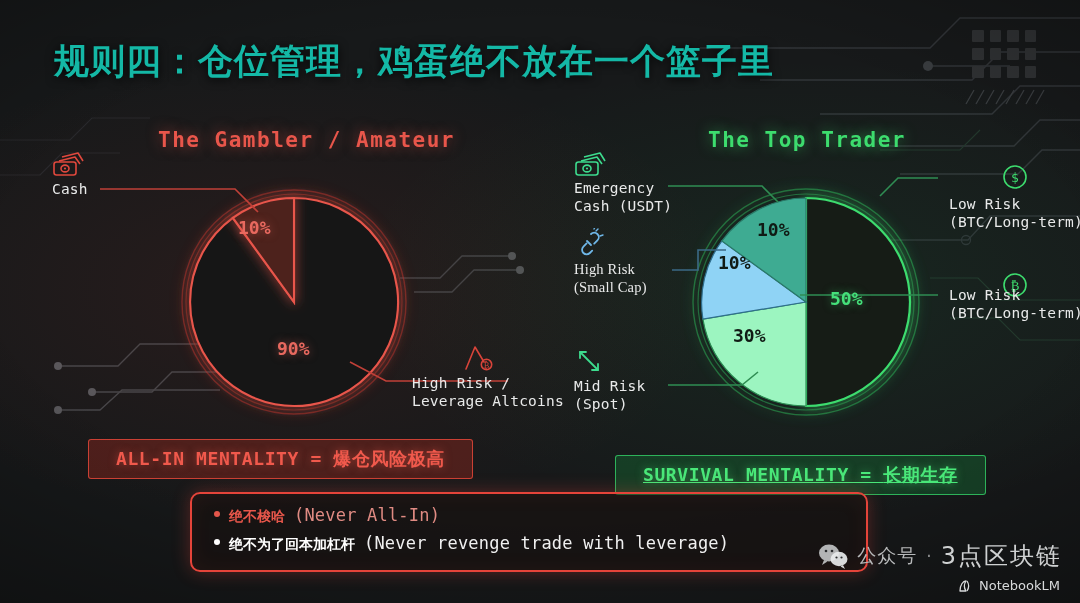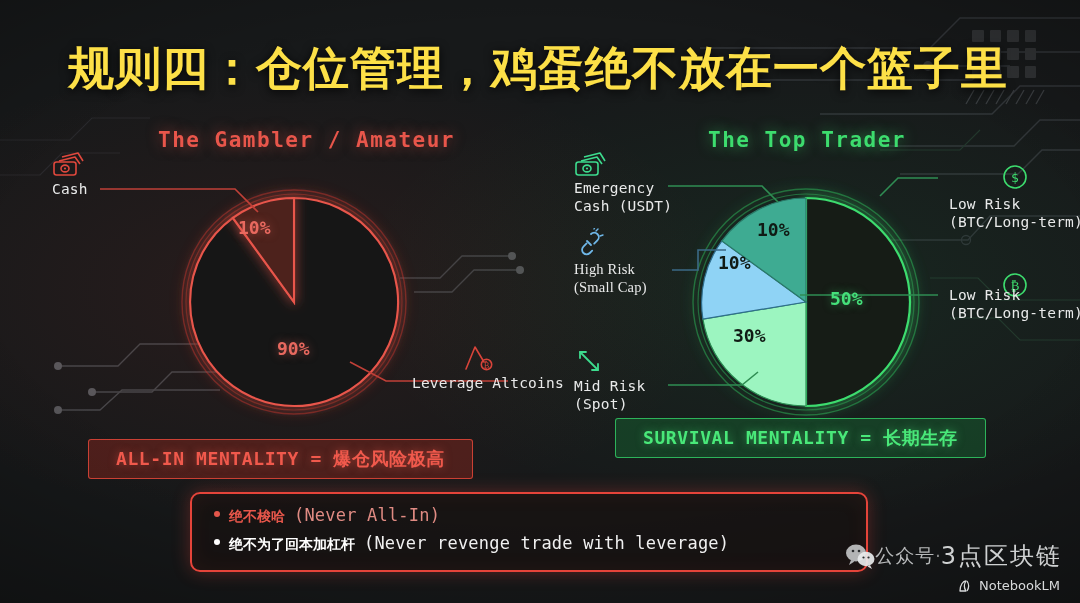--- a/index.html
+++ b/index.html
@@ -19,24 +19,24 @@
       radial-gradient(ellipse 60% 55% at 26% 48%, rgba(220,60,50,0.085), rgba(0,0,0,0) 70%),
       radial-gradient(ellipse 60% 55% at 74% 48%, rgba(40,230,120,0.07), rgba(0,0,0,0) 70%),
       radial-gradient(ellipse 110% 90% at 50% 45%, rgba(0,0,0,0) 45%, rgba(0,0,0,0.55) 100%);
   }
   .dotgrid { position:absolute; right:44px; top:30px; width:64px; height:48px;
              display:grid; grid-template-columns:repeat(4,1fr); grid-template-rows:repeat(3,1fr); gap:6px; }
   .dotgrid i { background:#303234; border-radius:1px; }
 
   
   .page-title {
-    position:absolute; left:68px; top:38px;
+    position:absolute; left:54px; top:38px;
     font-family:"DejaVu Sans", sans-serif;
-    font-weight:700; font-size:46px; letter-spacing:1px;
-    color:#fde047; text-shadow:0 2px 10px rgba(0,0,0,0.9);
+    font-weight:700; font-size:35px; letter-spacing:1px;
+    color:#14b8a6; text-shadow:0 2px 10px rgba(0,0,0,0.9);
     white-space:nowrap;
   }
 
   
   .panel-title { position:absolute; font-size:21px; font-weight:700; letter-spacing:1.5px; white-space:nowrap; }
   .panel-title.left  { left:158px; top:128px; color:#e8564b; text-shadow:0 0 14px rgba(232,86,75,0.55); }
   .panel-title.right { left:708px; top:128px; color:#3ddc6e; text-shadow:0 0 14px rgba(61,220,110,0.6); }
 
   
   .pie-wrap { position:absolute; }
@@ -53,21 +53,21 @@
   .pct.r90 { color:#e8695f; text-shadow:0 0 8px rgba(232,105,95,.5); }
   .pct.g50 { color:#45e07a; text-shadow:0 0 8px rgba(69,224,122,.5); }
   .pct.dark { color:#101a14; }
 
   
   .banner {
     position:absolute; border-radius:3px; padding:7px 27px;
     font-size:18px; font-weight:700; letter-spacing:0.6px; white-space:nowrap;
   }
   .banner.red   { left:88px;  top:439px; background:rgba(150,40,32,0.42); border:1px solid rgba(225,70,58,0.85); color:#f0594c; text-shadow:0 0 8px rgba(240,89,76,0.5); }
-  .banner.green { left:615px; top:418px; background:rgba(22,95,48,0.5);  border:1px solid rgba(50,200,100,0.85); color:#49e879; text-shadow:0 0 8px rgba(73,232,121,0.5); }
+  .banner.green { left:615px; top:455px; background:rgba(22,95,48,0.5);  border:1px solid rgba(50,200,100,0.85); color:#49e879; text-shadow:0 0 8px rgba(73,232,121,0.5);text-decoration:underline; }
   .banner .cn { font-family:"DejaVu Sans", sans-serif; }
 
   
   .rules-box {
     position:absolute; left:190px; top:492px; width:678px; height:80px;
     border:2px solid #e5443a; border-radius:10px;
     background:rgba(24,16,15,0.55);
     box-shadow:0 0 18px rgba(229,68,58,0.32), inset 0 0 22px rgba(229,68,58,0.07);
     padding:11px 20px 0 22px;
   }
@@ -79,21 +79,21 @@
   .rule .cn { font-family:"DejaVu Sans", sans-serif; font-weight:700; font-size:14px; }
   .rule .en { font-size:17px; letter-spacing:0.2px; }
   .rule-1 .cn { color:#e8574b; }
   .rule-1 .en { color:#e08b83; }
   .rule-2 .cn { color:#ffffff; }
   .rule-2 .en { color:#f0f0f0; }
 
   
   .watermark {
     position:absolute; right:18px; top:540px;
-    display:flex; align-items:center; 
+    display:flex; align-items:center; gap:9px;
     color:#b7b9ba; font-family:"DejaVu Sans", sans-serif;
   }
   .watermark .wm-dot { opacity:.75; font-size:17px; }
   .watermark .wm-a { font-size:19px; letter-spacing:1px; }
   .watermark .wm-b { font-size:24px; letter-spacing:2px; color:#cfd1d2; }
   .nblm {
     position:absolute; right:20px; bottom:10px;
     display:flex; align-items:center; gap:6px;
     color:#d8dadb; font-family:"DejaVu Sans", sans-serif; font-size:13px;
   }
@@ -215,20 +215,21 @@
   </div>
 
   <div class="icon-box" style="left:462px; top:342px;">
     <svg width="34" height="30" viewBox="0 0 34 30" fill="none" stroke="#d9443a" stroke-width="1.6">
       <path d="M4 27 L13 5 L22 20" stroke-linejoin="round" stroke-linecap="round"></path>
       <circle cx="24.5" cy="22.5" r="5.2"></circle>
       <text x="24.5" y="26" font-size="8" fill="#d9443a" stroke="none" text-anchor="middle" font-family="DejaVu Sans Mono, monospace">₿</text>
     </svg>
   </div>
   <div class="lbl" style="left:412px; top:374px;">
+    <span class="l2">High Risk /</span>
     <span class="l2">Leverage Altcoins</span>
   </div>
 
   <div class="pct r10" style="left:238px; top:217px;">10%</div>
   <div class="pct r90" style="left:277px; top:338px;">90%</div>
 
   <div class="pie-wrap" style="left:690px; top:186px;">
     <svg width="232" height="232" viewBox="-6 -6 232 232">
       <defs>
         <filter id="greenglow" x="-60%" y="-60%" width="220%" height="220%">

